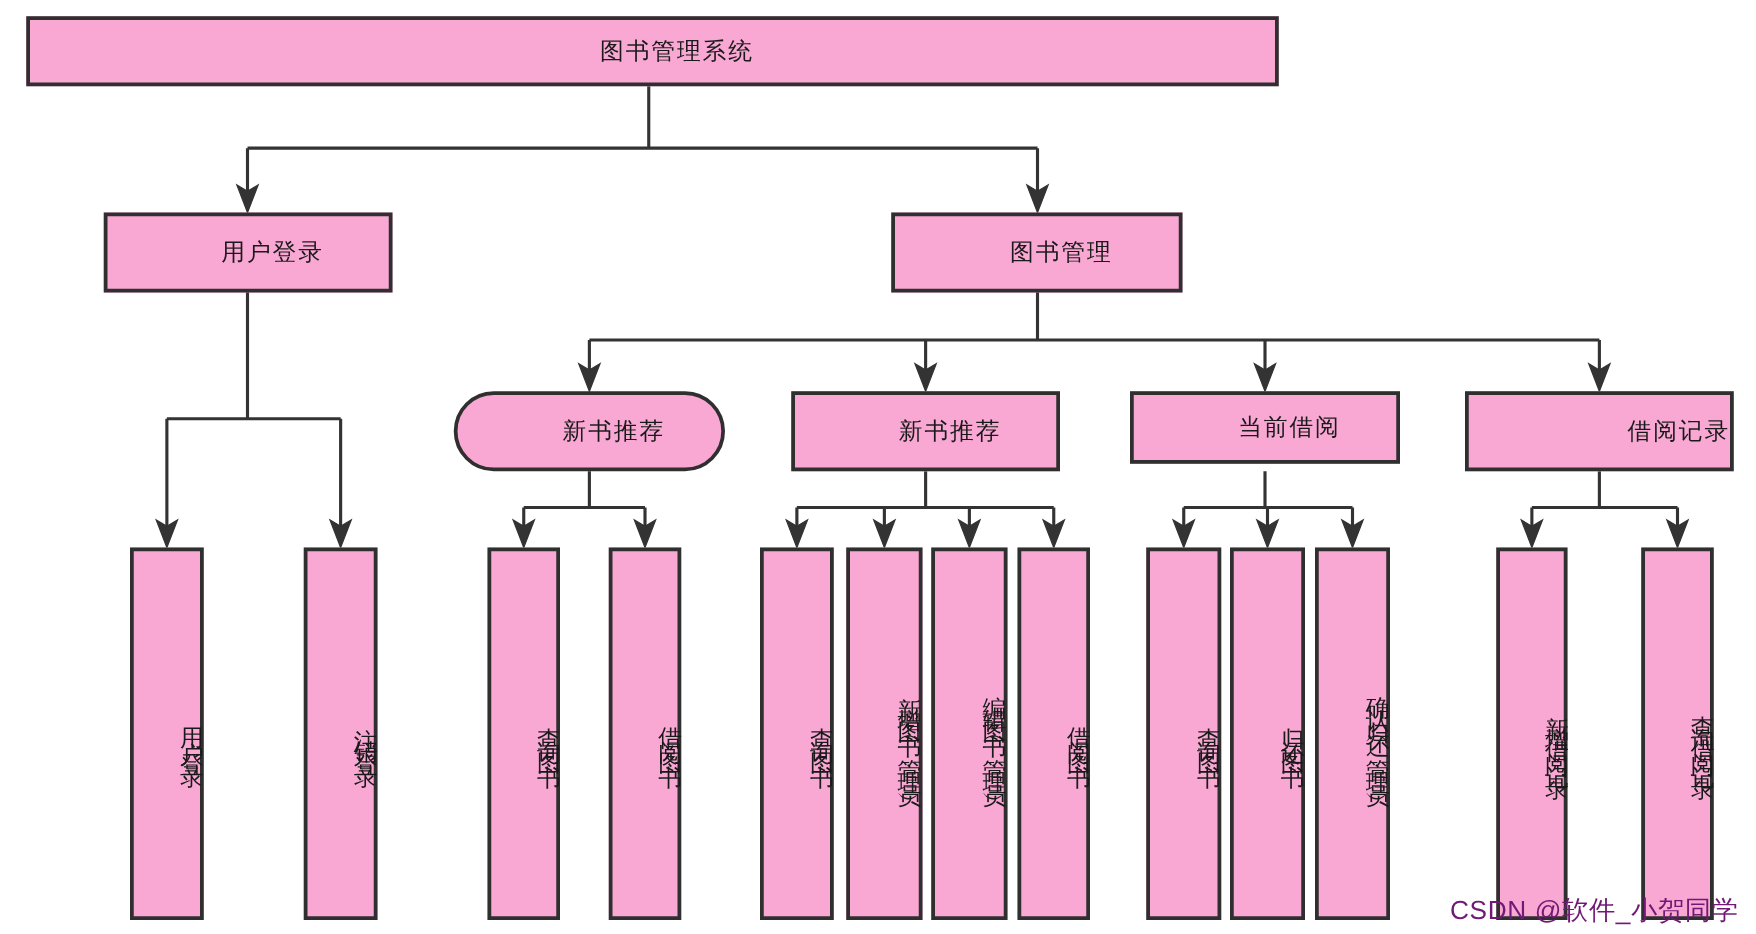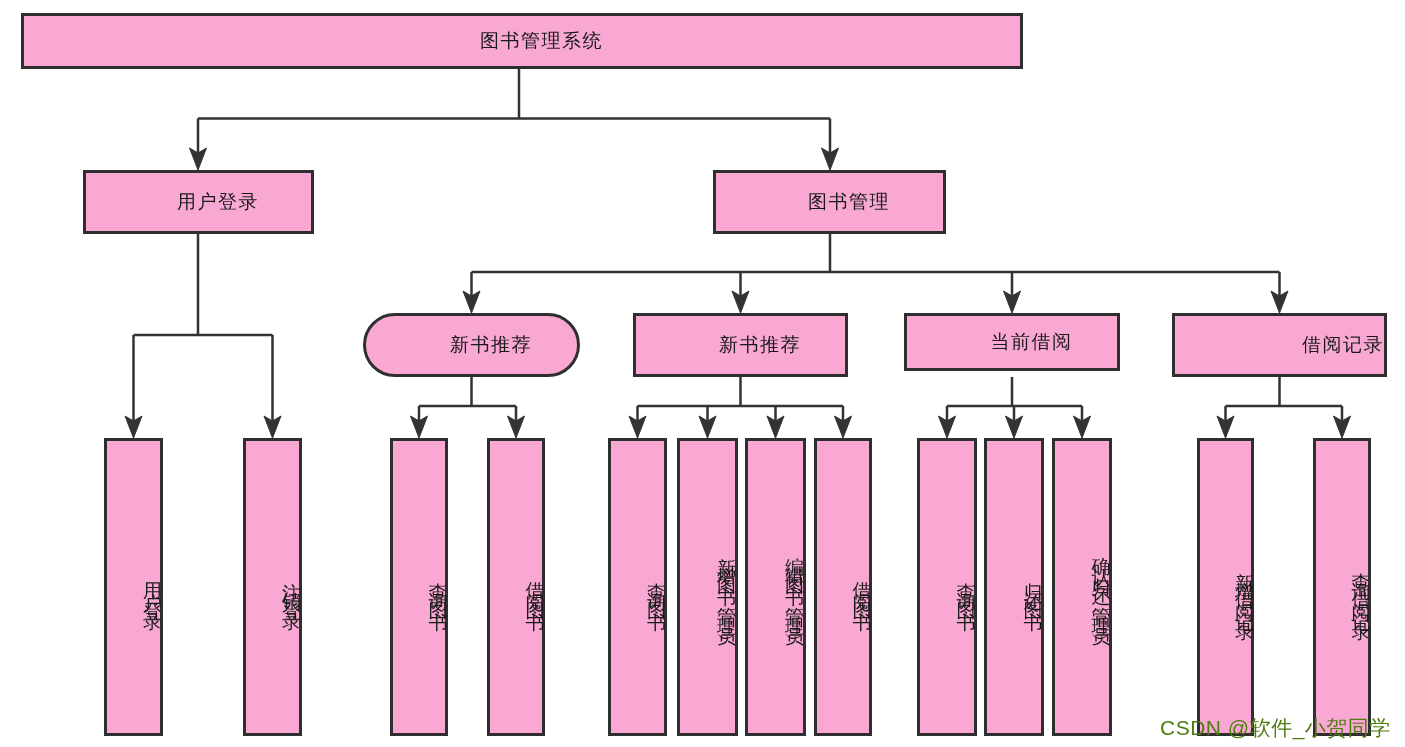--- a/index.html
+++ b/index.html
@@ -32,21 +32,21 @@
     writing-mode:vertical-rl;
     letter-spacing:10px;
     line-height:1;
     white-space:normal;
   }
   .watermark{
     position:absolute;
     left:1160px;top:714px;
     z-index:3;
     font-size:21px;
-    color:#4d7c0f;
+    color:#701a75;
     letter-spacing:0.5px;
     white-space:nowrap;
   }
 </style>
 </head>
 <body>
 
 <div class="canvas">
 
   <svg class="wires" viewBox="0 0 1405 747" xmlns="http://www.w3.org/2000/svg">

